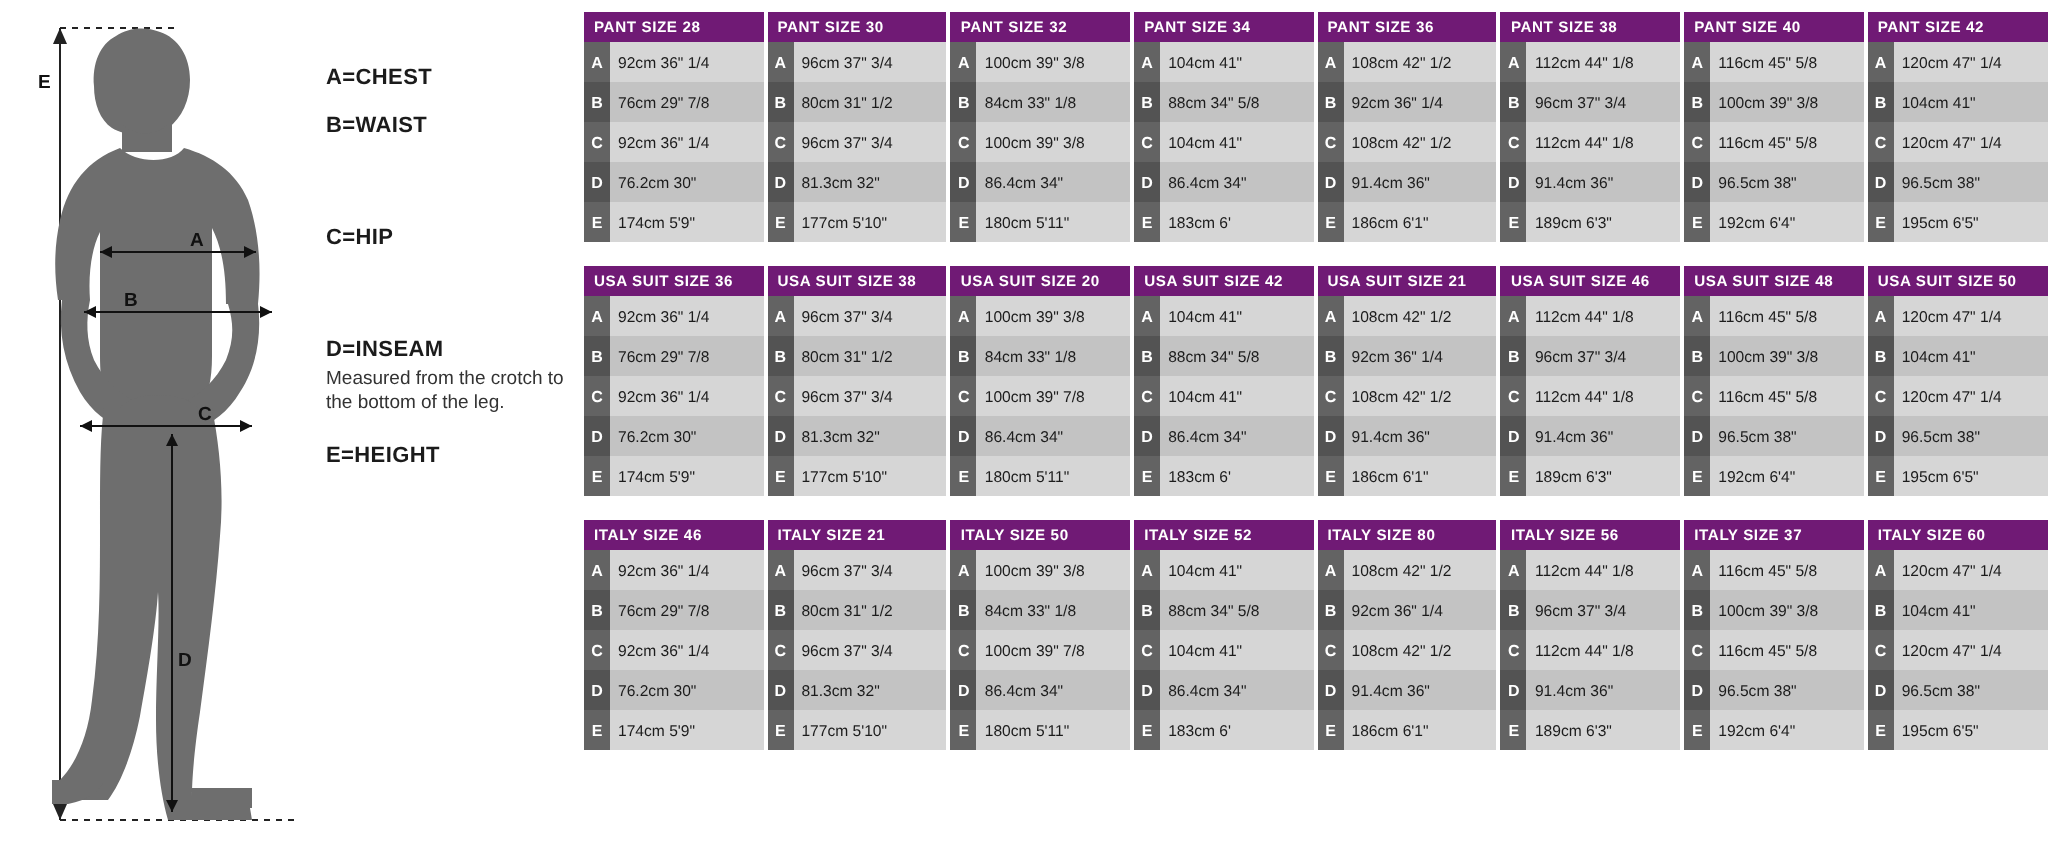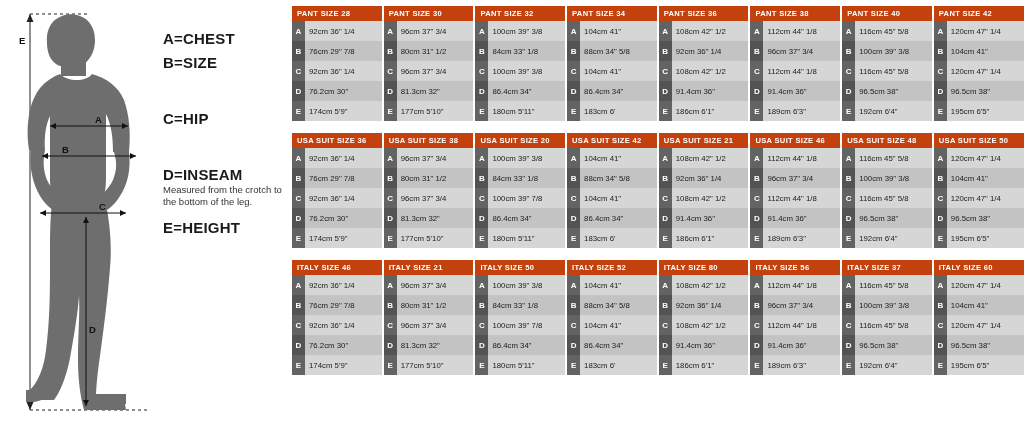--- a/index.html
+++ b/index.html
@@ -23,21 +23,21 @@
   }
   #figure-svg { position: absolute; left: 0; top: 0; }
 
   .legend {
     position: absolute;
     left: 163px;
     width: 124px;
     color: #1b1b1b;
   }
   .legend-term {
-    font-size: 15px;
+    font-size: 11px;
     font-weight: bold;
     letter-spacing: .2px;
     margin: 0 0 3px 0;
     line-height: 12px;
   }
   .legend-desc {
     font-size: 9.5px;
     line-height: 11.5px;
     margin: 0;
     color: #333;
@@ -58,21 +58,21 @@
     display: flex;
     gap: 2px;
     margin-bottom: 12px;
   }
   .size-table {
     width: 89.7px;
     flex: 0 0 auto;
     border-collapse: collapse;
   }
   .size-header {
-    background: #c2410c;
+    background: #701a75;
     color: #ffffff;
     font-size: 7.6px;
     font-weight: bold;
     letter-spacing: .3px;
     height: 15px;
     line-height: 15px;
     padding-left: 5px;
     white-space: nowrap;
     overflow: hidden;
   }
@@ -186,21 +186,21 @@
       <text x="62" y="153" font-family="Liberation Sans, sans-serif" font-size="9.5" font-weight="bold" fill="#111">B</text>
       <text x="99" y="210" font-family="Liberation Sans, sans-serif" font-size="9.5" font-weight="bold" fill="#111">C</text>
       <text x="89" y="333" font-family="Liberation Sans, sans-serif" font-size="9.5" font-weight="bold" fill="#111">D</text>
     </svg>
 
     <div class="legend" id="legend-chest">
       <p class="legend-term">A=CHEST</p>
       <p class="legend-desc"></p>
     </div>
     <div class="legend" id="legend-waist">
-      <p class="legend-term">B=SIZE</p>
+      <p class="legend-term">B=WAIST</p>
     </div>
     <div class="legend" id="legend-hip">
       <p class="legend-term">C=HIP</p>
     </div>
     <div class="legend" id="legend-inseam">
       <p class="legend-term">D=INSEAM</p>
       <p class="legend-desc">Measured from the crotch to the bottom of the leg.</p>
     </div>
     <div class="legend" id="legend-height">
       <p class="legend-term">E=HEIGHT</p>

